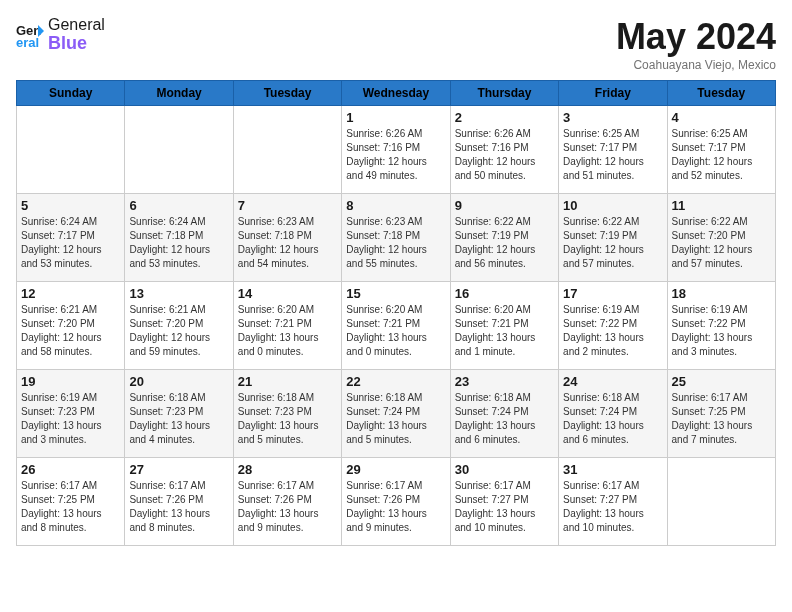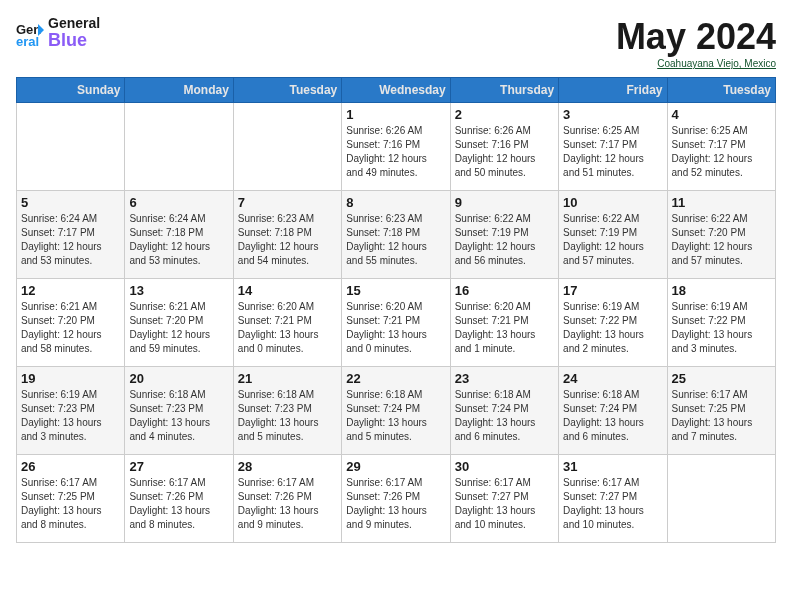--- a/index.html
+++ b/index.html
@@ -26,36 +26,35 @@
       width: 28px;
       height: 28px;
     }
     .title-block { text-align: right; }
     .month-title {
       font-size: 36px;
       font-weight: bold;
       color: #1a1a1a;
     }
     .subtitle {
-      font-size: 10px;
-      color: #14532d;
-      text-decoration: underline;
+      font-size: 12px;
+      color: #737373;
     }
     table {
       width: 100%;
       border-collapse: collapse;
       table-layout: fixed;
     }
     thead th {
       background: #2979C8;
-      color: #e5e5e5;
+      color: #000000;
       font-size: 12px;
       font-weight: bold;
-      padding: 5px 4px;
-      text-align: right;
+      padding: 5px 20px;
+      text-align: center;
       border: 1px solid #1a60a8;
     }
     tbody td {
       border: 1px solid #ccc;
       vertical-align: top;
       padding: 4px;
       height: 88px;
       background: #fff;
     }
     tbody tr:nth-child(even) td {
@@ -78,21 +77,21 @@
 <body>
 
 <div class="header">
   <div class="logo">
     <svg class="logo-icon" viewBox="0 0 28 28" xmlns="http://www.w3.org/2000/svg">
       <text x="0" y="14" font-size="13" font-weight="bold" fill="#1a1a1a">Gen</text>
       <text x="0" y="26" font-size="13" font-weight="bold" fill="#2196F3">eral</text>
       <polygon points="22,4 28,10 22,16" fill="#2196F3"></polygon>
     </svg>
     <div>
-      <div style="font-size:14px;font-weight:bold;color:#1a1a1a;line-height:1.1;">General</div>
+      <div style="font-size:16px;font-weight:normal;color:#1a1a1a;line-height:1.1;">General</div>
       <div style="font-size:18px;font-weight:bold;color:#8b5cf6;line-height:1.1;">Blue</div>
     </div>
   </div>
   <div class="title-block">
     <div class="month-title">May 2024</div>
     <div class="subtitle">Coahuayana Viejo, Mexico</div>
   </div>
 </div>
 
 <table>

